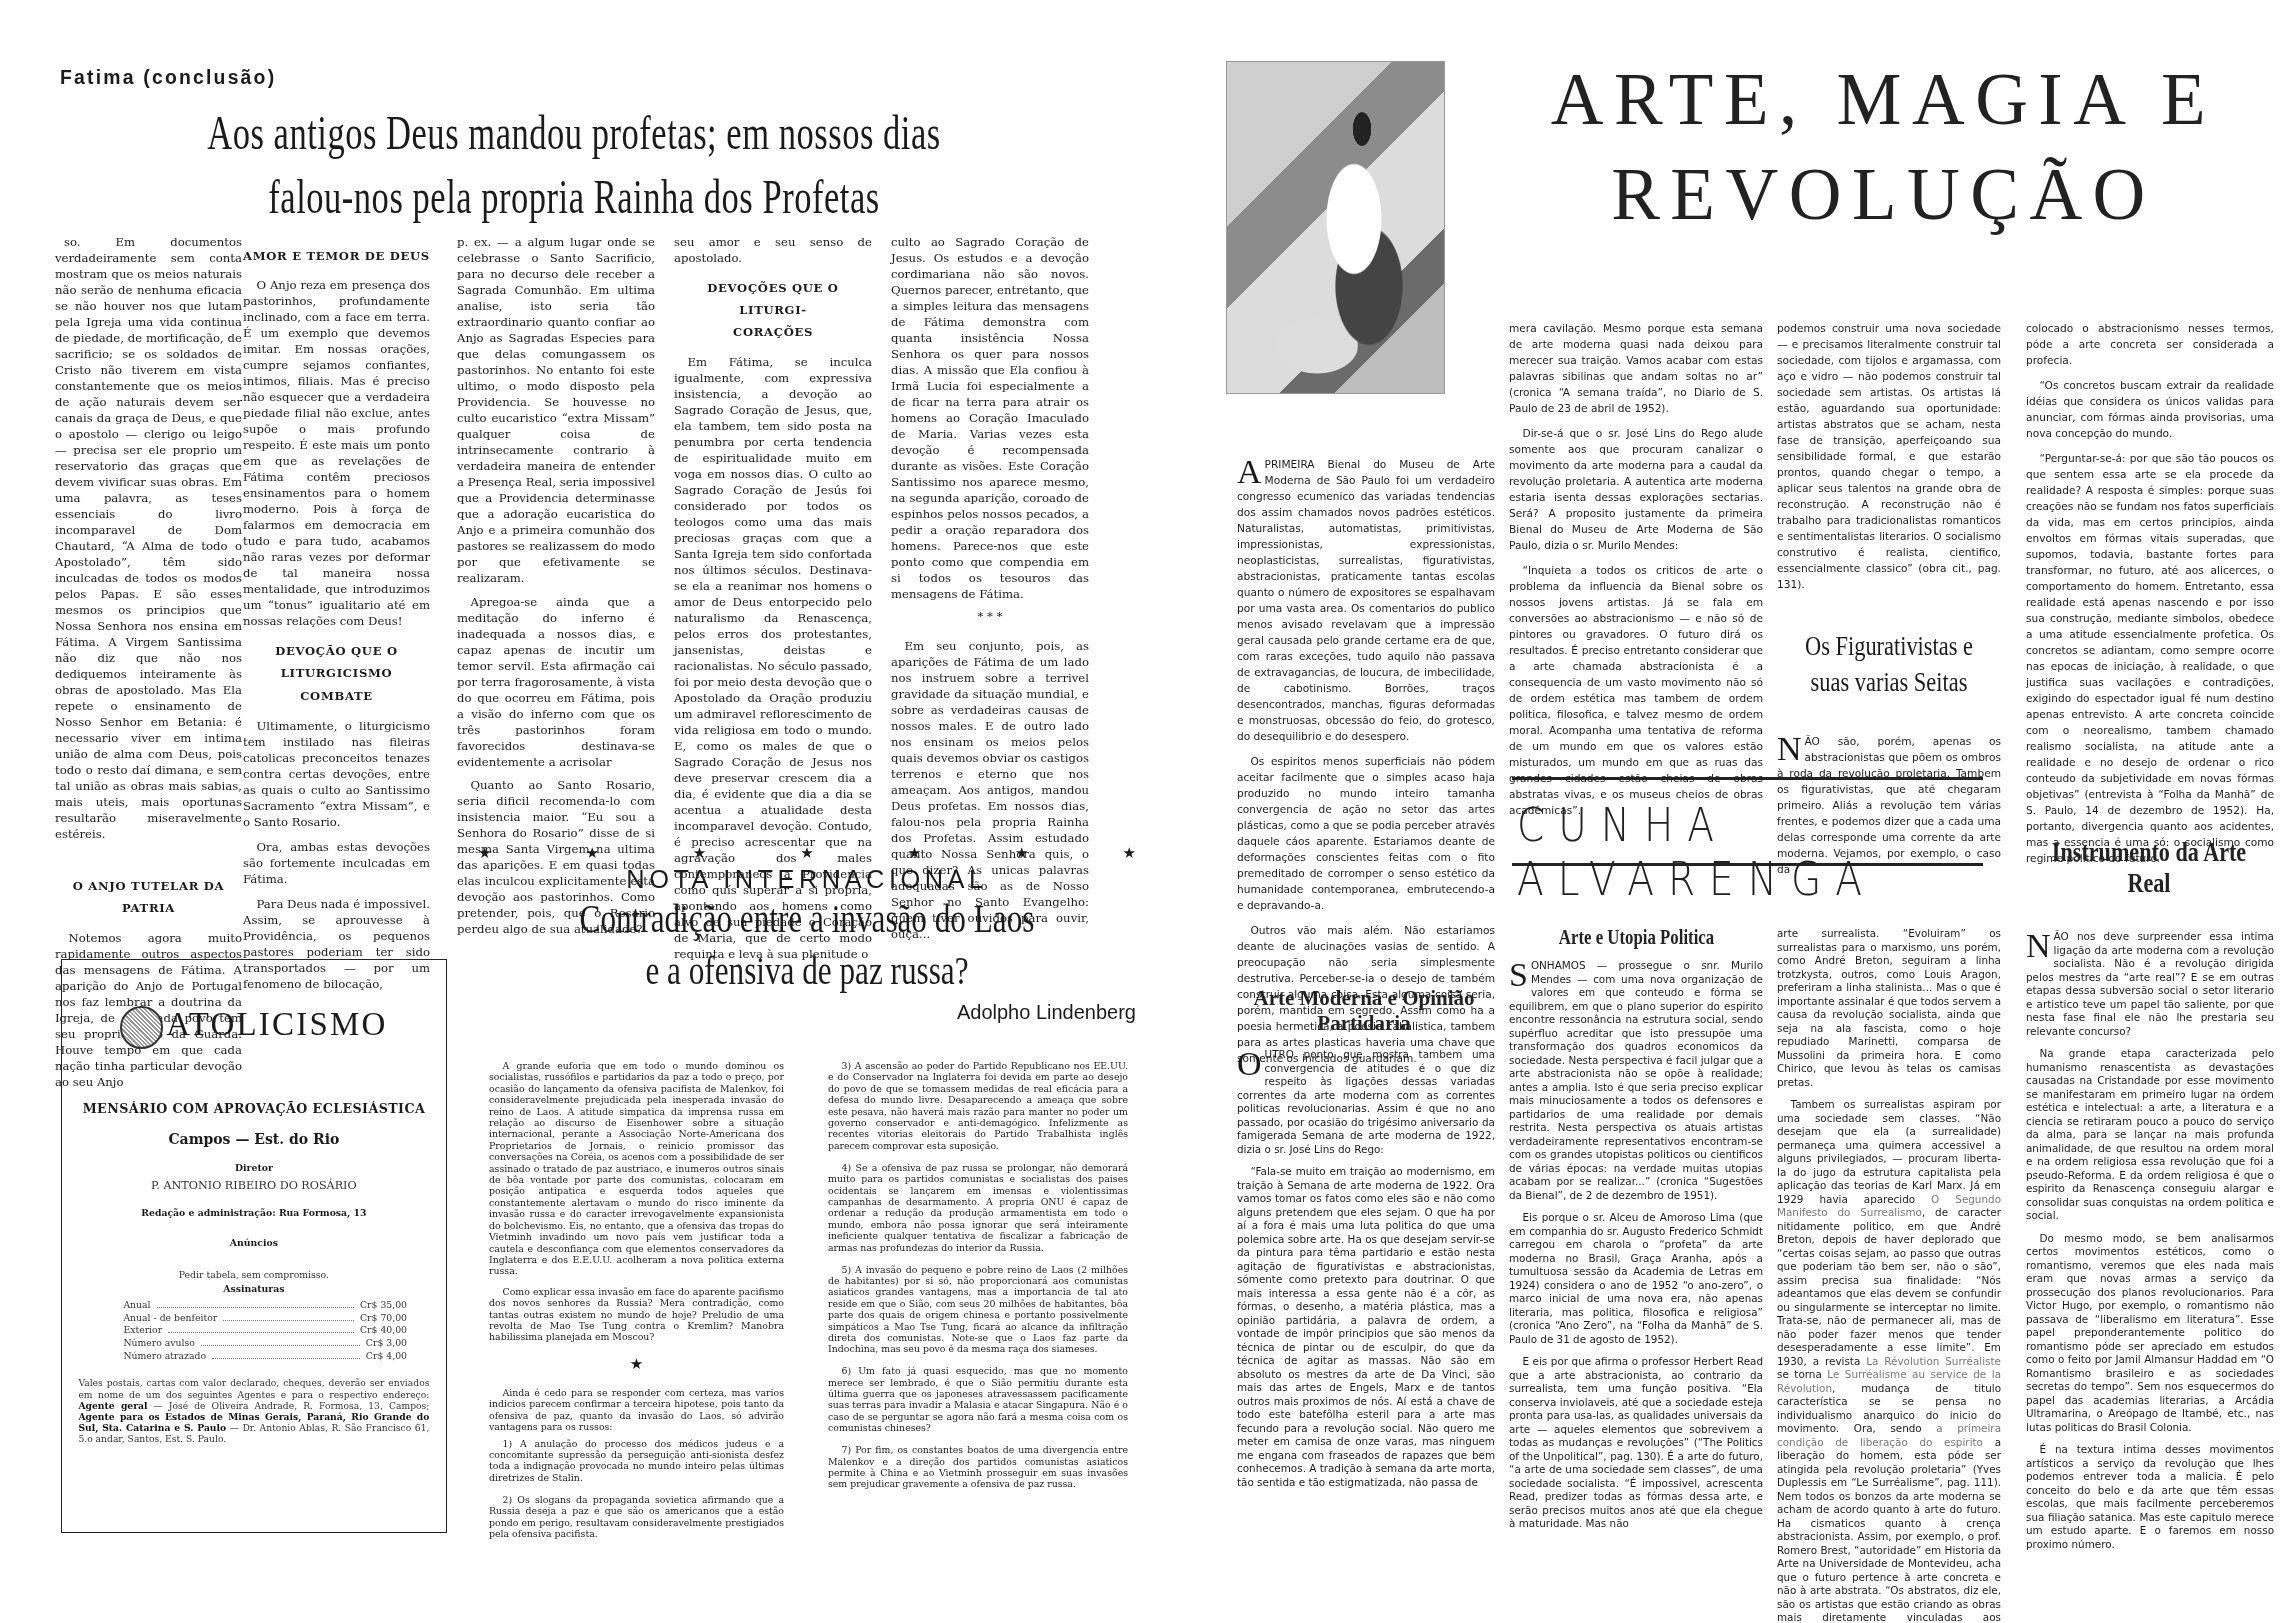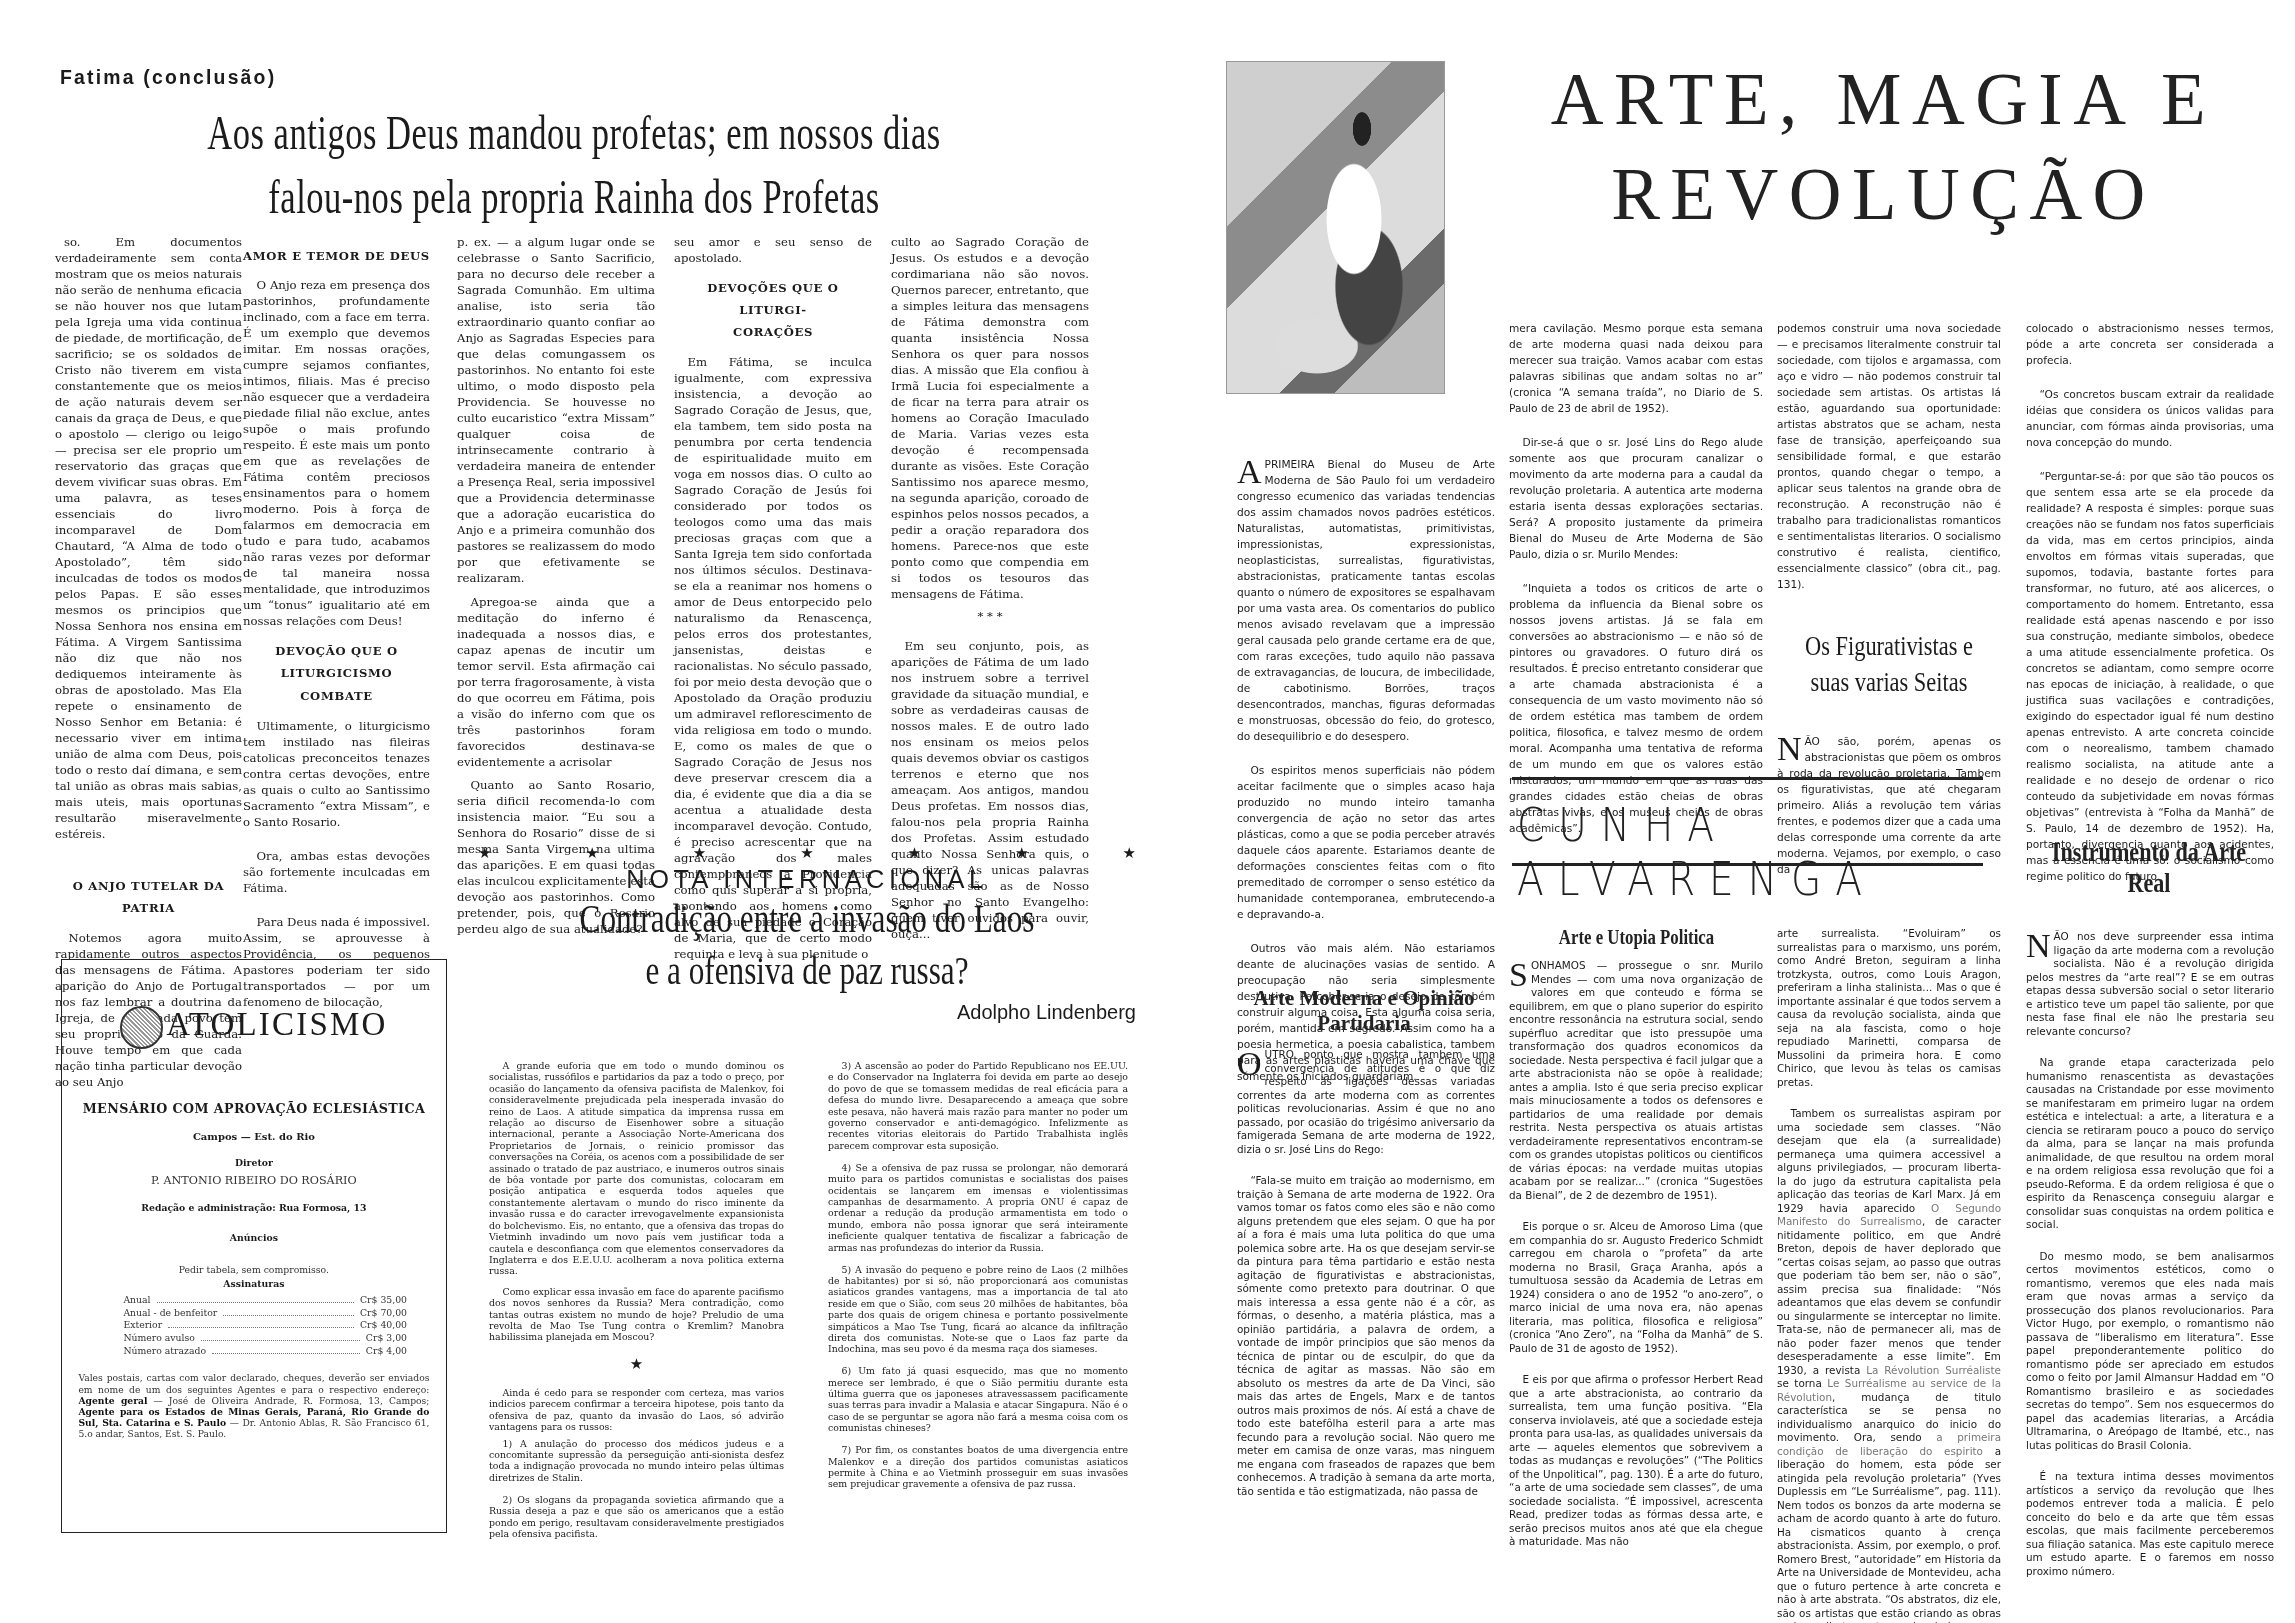--- a/index.html
+++ b/index.html
@@ -3,34 +3,34 @@
 <meta charset="utf-8">
 <style>
   html,body{margin:0;padding:0;background:#fff;}
   body{width:2295px;height:1624px;position:relative;overflow:hidden;color:#1b1b1b;}
   .abs{position:absolute;}
   .serif{font-family:"DejaVu Serif","Liberation Serif",serif;}
   .lserif{font-family:"Liberation Serif",serif;}
   .sans{font-family:"Liberation Sans","DejaVu Sans",sans-serif;}
   .col{position:absolute;font-size:11.7px;line-height:16px;text-align:justify;hyphens:auto;}
   .col p{margin:0;text-indent:13.5px;}
-  .col p + p{margin-top:18px;}
+  .col p + p{margin-top:9px;}
   .col h4{margin:10.5px 0 10.5px 0;text-align:center;font-family:"DejaVu Serif",serif;font-weight:bold;font-size:11.6px;letter-spacing:0.7px;line-height:22.4px;}
   .modern{font-family:"DejaVu Sans",sans-serif;font-size:10.6px;line-height:16px;}
   .kicker{left:60px;top:66px;font-size:19.4px;letter-spacing:2.2px;font-weight:bold;}
   .headline{left:0;width:1148px;top:101px;text-align:center;font-family:"Liberation Serif",serif;font-size:48px;line-height:64px;transform:scaleX(0.72);transform-origin:574px 0;letter-spacing:0.7px;}
   .stars{position:absolute;left:478px;width:658px;top:844px;display:flex;justify-content:space-between;font-size:15px;}
   .nota{position:absolute;left:478px;width:658px;top:865px;text-align:center;font-size:25.4px;letter-spacing:4.5px;font-weight:300;}
   .nota-title{position:absolute;left:478px;width:658px;top:893px;text-align:center;font-family:"Liberation Serif",serif;font-size:40px;line-height:52px;transform:scaleX(0.78);transform-origin:329px 0;}
   .byline{position:absolute;left:822px;width:314px;top:1001px;text-align:right;font-size:20px;}
   .box{position:absolute;left:61px;top:959px;width:351px;height:572px;border:1.5px solid #222;padding:0 16.4px;}
   .box .logo{text-align:center;margin-top:46px;font-family:"Liberation Serif",serif;font-size:33px;letter-spacing:2.2px;}
   .box .logo .seal{display:inline-block;width:39px;height:39px;border:2.2px double #333;border-radius:50%;vertical-align:middle;background:repeating-linear-gradient(45deg,#999 0 1.5px,#fff 1.5px 3px);margin-right:3px;}
   .box .approval{text-align:center;font-family:"DejaVu Serif",serif;font-weight:bold;font-size:12.7px;margin-top:52px;letter-spacing:0.4px;}
-  .box .place{text-align:center;font-family:"DejaVu Serif",serif;font-weight:bold;font-size:10px;margin-top:15px;}
+  .box .place{text-align:center;font-family:"DejaVu Serif",serif;font-weight:bold;font-size:14px;margin-top:15px;}
   .box .small{text-align:center;font-family:"DejaVu Serif",serif;font-size:9.3px;font-weight:bold;margin-top:15px;}
   .box .director{text-align:center;font-family:"DejaVu Serif",serif;font-size:11.2px;margin-top:6px;color:#333;}
   .box .rates{margin:4.5px 22.4px 0 45px;font-family:"DejaVu Serif",serif;font-size:9.3px;color:#333;line-height:12.7px;}
   .box .rates .r{display:flex;}
   .box .rates .dots{flex:1;border-bottom:0.7px dotted #777;margin:0 6px 3.7px 6px;}
   .box .note{font-family:"DejaVu Serif",serif;font-size:9.2px;line-height:11.2px;margin-top:15px;text-align:justify;color:#333;}
   .box .note b{color:#111;}
   .art{position:absolute;left:1226px;top:61px;width:217px;height:331px;background:
     radial-gradient(ellipse 22.4px 41px at 135px 67px,#222 0 40%,transparent 42%),
     radial-gradient(ellipse 45px 90px at 127px 157px,#fff 0 60%,transparent 62%),

